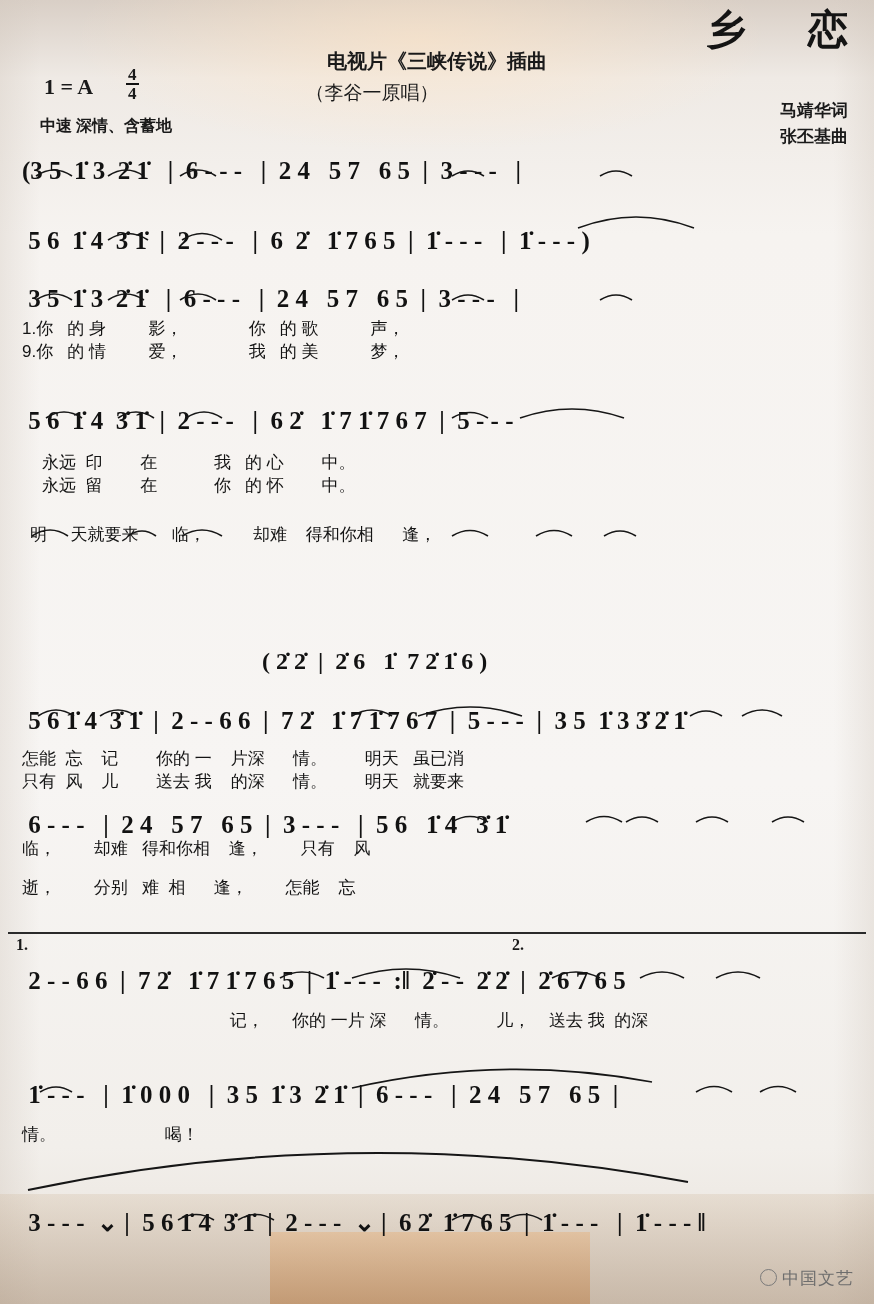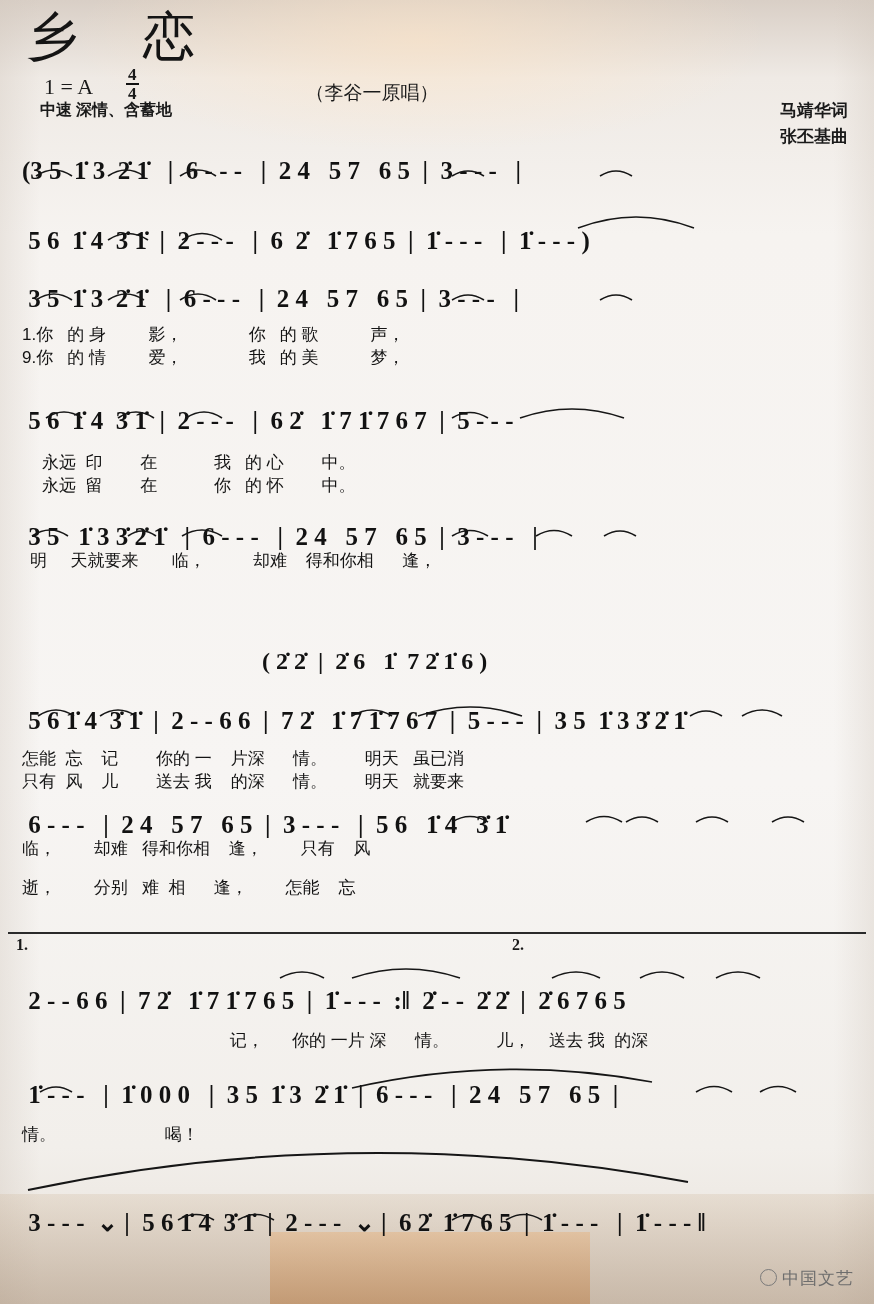--- a/index.html
+++ b/index.html
@@ -52,23 +52,23 @@
     background: linear-gradient(180deg, rgba(230,175,120,0.45), rgba(190,130,75,0.55));
     pointer-events: none;
   }
 
   
   .title {
     position: absolute;
     top: 2px;
     left: 0;
     width: 874px;
-    text-align: left;
-    font-size: 52px;
-    font-weight: normal;
+    text-align: right;
+    font-size: 40px;
+    font-weight: bold;
     letter-spacing: 26px;
     text-indent: 26px;
     color: #141414;
   }
   .subtitle1 {
     position: absolute;
     top: 48px;
     left: 0;
     width: 874px;
     text-align: center;
@@ -83,37 +83,37 @@
     width: 744px;
     text-align: center;
     font-size: 19px;
     color: #1a1a1a;
   }
   .keysig {
     position: absolute;
     top: 74px;
     left: 44px;
     font-size: 22px;
-    font-weight: normal;
+    font-weight: bold;
     font-family: "Liberation Serif", serif;
   }
   .meter {
     position: absolute;
     top: 66px;
     left: 126px;
     font-size: 17px;
     font-weight: bold;
     line-height: 1;
     text-align: center;
   }
   .meter .num { display: block; border-bottom: 2px solid #111; padding: 0 2px; }
   .meter .den { display: block; padding: 0 2px; }
   .expression {
     position: absolute;
-    top: 100px;
+    top: 116px;
     left: 40px;
     font-size: 16px;
     font-weight: bold;
   }
   .credits {
     position: absolute;
     top: 98px;
     right: 26px;
     font-size: 17px;
     font-weight: bold;
@@ -190,20 +190,21 @@
 </style>
 </head>
 <body>
 
 <div id="sheet">
 
   <div class="desk"></div>
   <div class="desk-strip"></div>
 
   <div class="title">乡 恋</div>
+  <div class="subtitle1">电视片《三峡传说》插曲</div>
   <div class="subtitle2">（李谷一原唱）</div>
 
   <div class="keysig">1 = A</div>
   <div class="meter">
     <span class="num">4</span>
     <span class="den">4</span>
   </div>
   <div class="expression">中速 深情、含蓄地</div>
   <div class="credits">
     <div>马靖华词</div>
@@ -213,32 +214,31 @@
   <div class="system" style="top:158px;">
     <div class="staffline">(3 5  1̇ 3  2̇ 1̇   |  6 - - -   |  2 4   5 7   6 5  |  3 - - -   |</div>
   </div>
 
   <div class="system" style="top:228px;">
     <div class="staffline"> 5 6  1̇ 4  3̇ 1̇  |  2 - - -   |  6  2̇   1̇ 7 6 5  |  1̇ - - -   |  1̇ - - - )</div>
   </div>
 
   <div class="system" style="top:286px;">
     <div class="staffline"> 3 5  1̇ 3  2̇ 1̇   |  6 - - -   |  2 4   5 7   6 5  |  3 - - -   |</div>
-    <div class="lyricline" style="margin-top:12px;">1.你   的 身         影，              你   的 歌           声，</div>
+    <div class="lyricline" style="margin-top:6px;">1.你   的 身         影，              你   的 歌           声，</div>
     <div class="lyricline tight">9.你   的 情         爱，              我   的 美           梦，</div>
   </div>
 
   <div class="system" style="top:408px;">
     <div class="staffline"> 5 6  1̇ 4  3̇ 1̇  |  2 - - -   |  6 2̇   1̇ 7 1̇ 7 6 7  |  5 - - -</div>
     <div class="lyricline" style="margin-top:18px;padding-left:20px;">永远  印        在            我   的 心        中。</div>
     <div class="lyricline tight" style="padding-left:20px;">永远  留        在            你   的 怀        中。</div>
   </div>
 
   <div class="system" style="top:524px;">
-    <div class="staffline"> 3 5   1̇ 3 3̇ 2̇ 1̇   |  6 - - -   |  2 4   5 7   6 5  |  3 - - -   |</div>
     <div class="lyricline tight" style="padding-left:8px;">明     天就要来       临，          却难    得和你相      逢，</div>
   </div>
 
   <div class="system" style="top:648px;left:262px;width:420px;">
     <div class="interlude">( 2̇ 2̇  |  2̇ 6   1̇  7 2̇ 1̇ 6 )</div>
   </div>
 
   <div class="system" style="top:708px;">
     <div class="staffline"> 5 6 1̇ 4  3̇ 1̇  |  2 - - 6 6  |  7 2̇   1̇ 7 1̇ 7 6 7  |  5 - - -  |  3 5  1̇ 3 3̇ 2̇ 1̇</div>
     <div class="lyricline" style="margin-top:14px;">怎能  忘    记        你的 一    片深      情。        明天   虽已消</div>
@@ -249,21 +249,21 @@
     <div class="staffline"> 6 - - -   |  2 4   5 7   6 5  |  3 - - -   |  5 6   1̇ 4   3̇ 1̇</div>
     <div class="lyricline tight">临，        却难   得和你相    逢，        只有    风</div>
     <div class="lyricline" style="margin-top:16px;">逝，        分别   难  相      逢，        怎能    忘</div>
   </div>
 
   <div class="sysdivider" style="top:932px;"></div>
 
   <div class="repeat-label" style="position:absolute;top:936px;left:16px;">1.</div>
   <div class="repeat-label" style="position:absolute;top:936px;left:512px;">2.</div>
 
-  <div class="system" style="top:988px;">
+  <div class="system" style="top:968px;">
     <div class="staffline"> 2 - - 6 6  |  7 2̇   1̇ 7 1̇ 7 6 5  |  1̇ - - -  :‖  2̇ - -  2̇ 2̇  |  2̇ 6 7 6 5</div>
     <div class="lyricline" style="margin-top:16px;text-align:center;">记，      你的 一片 深      情。          儿，    送去 我  的深</div>
   </div>
 
   <div class="system" style="top:1082px;">
     <div class="staffline"> 1̇ - - -   |  1̇ 0 0 0   |  3 5  1̇ 3  2̇ 1̇  |  6 - - -   |  2 4   5 7   6 5  |</div>
     <div class="lyricline" style="margin-top:16px;">情。                       喝！</div>
   </div>
 
   <div class="system" style="top:1210px;">

